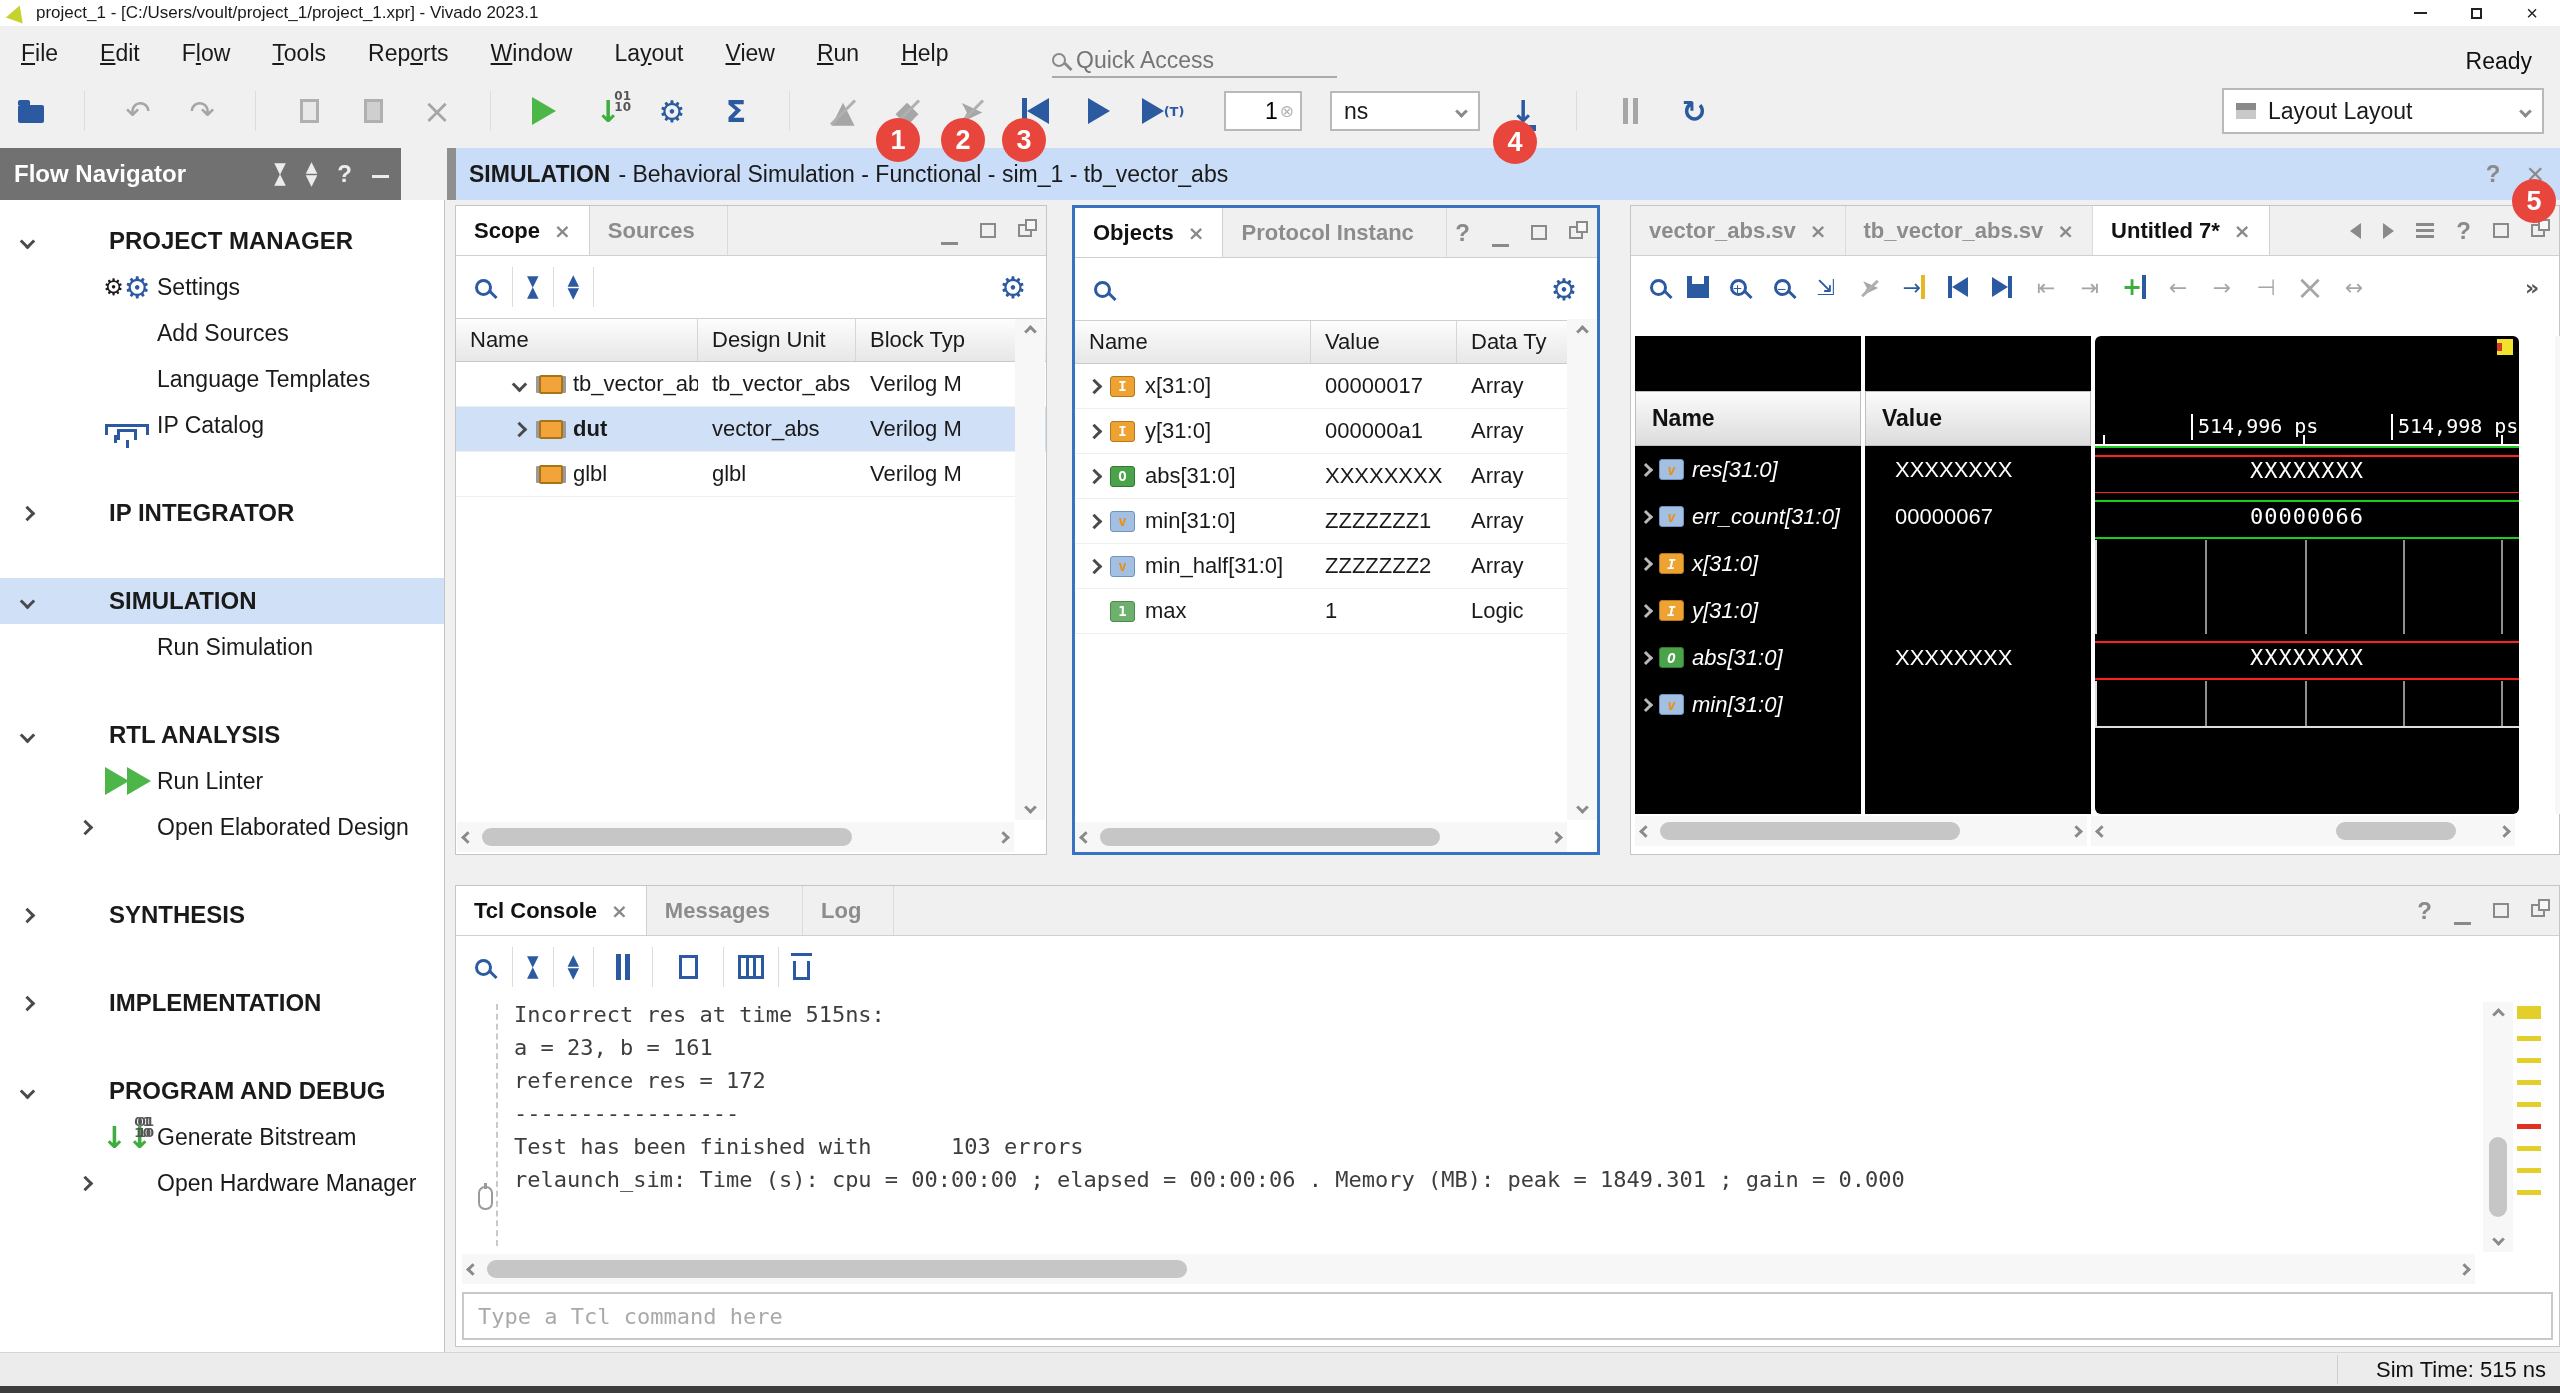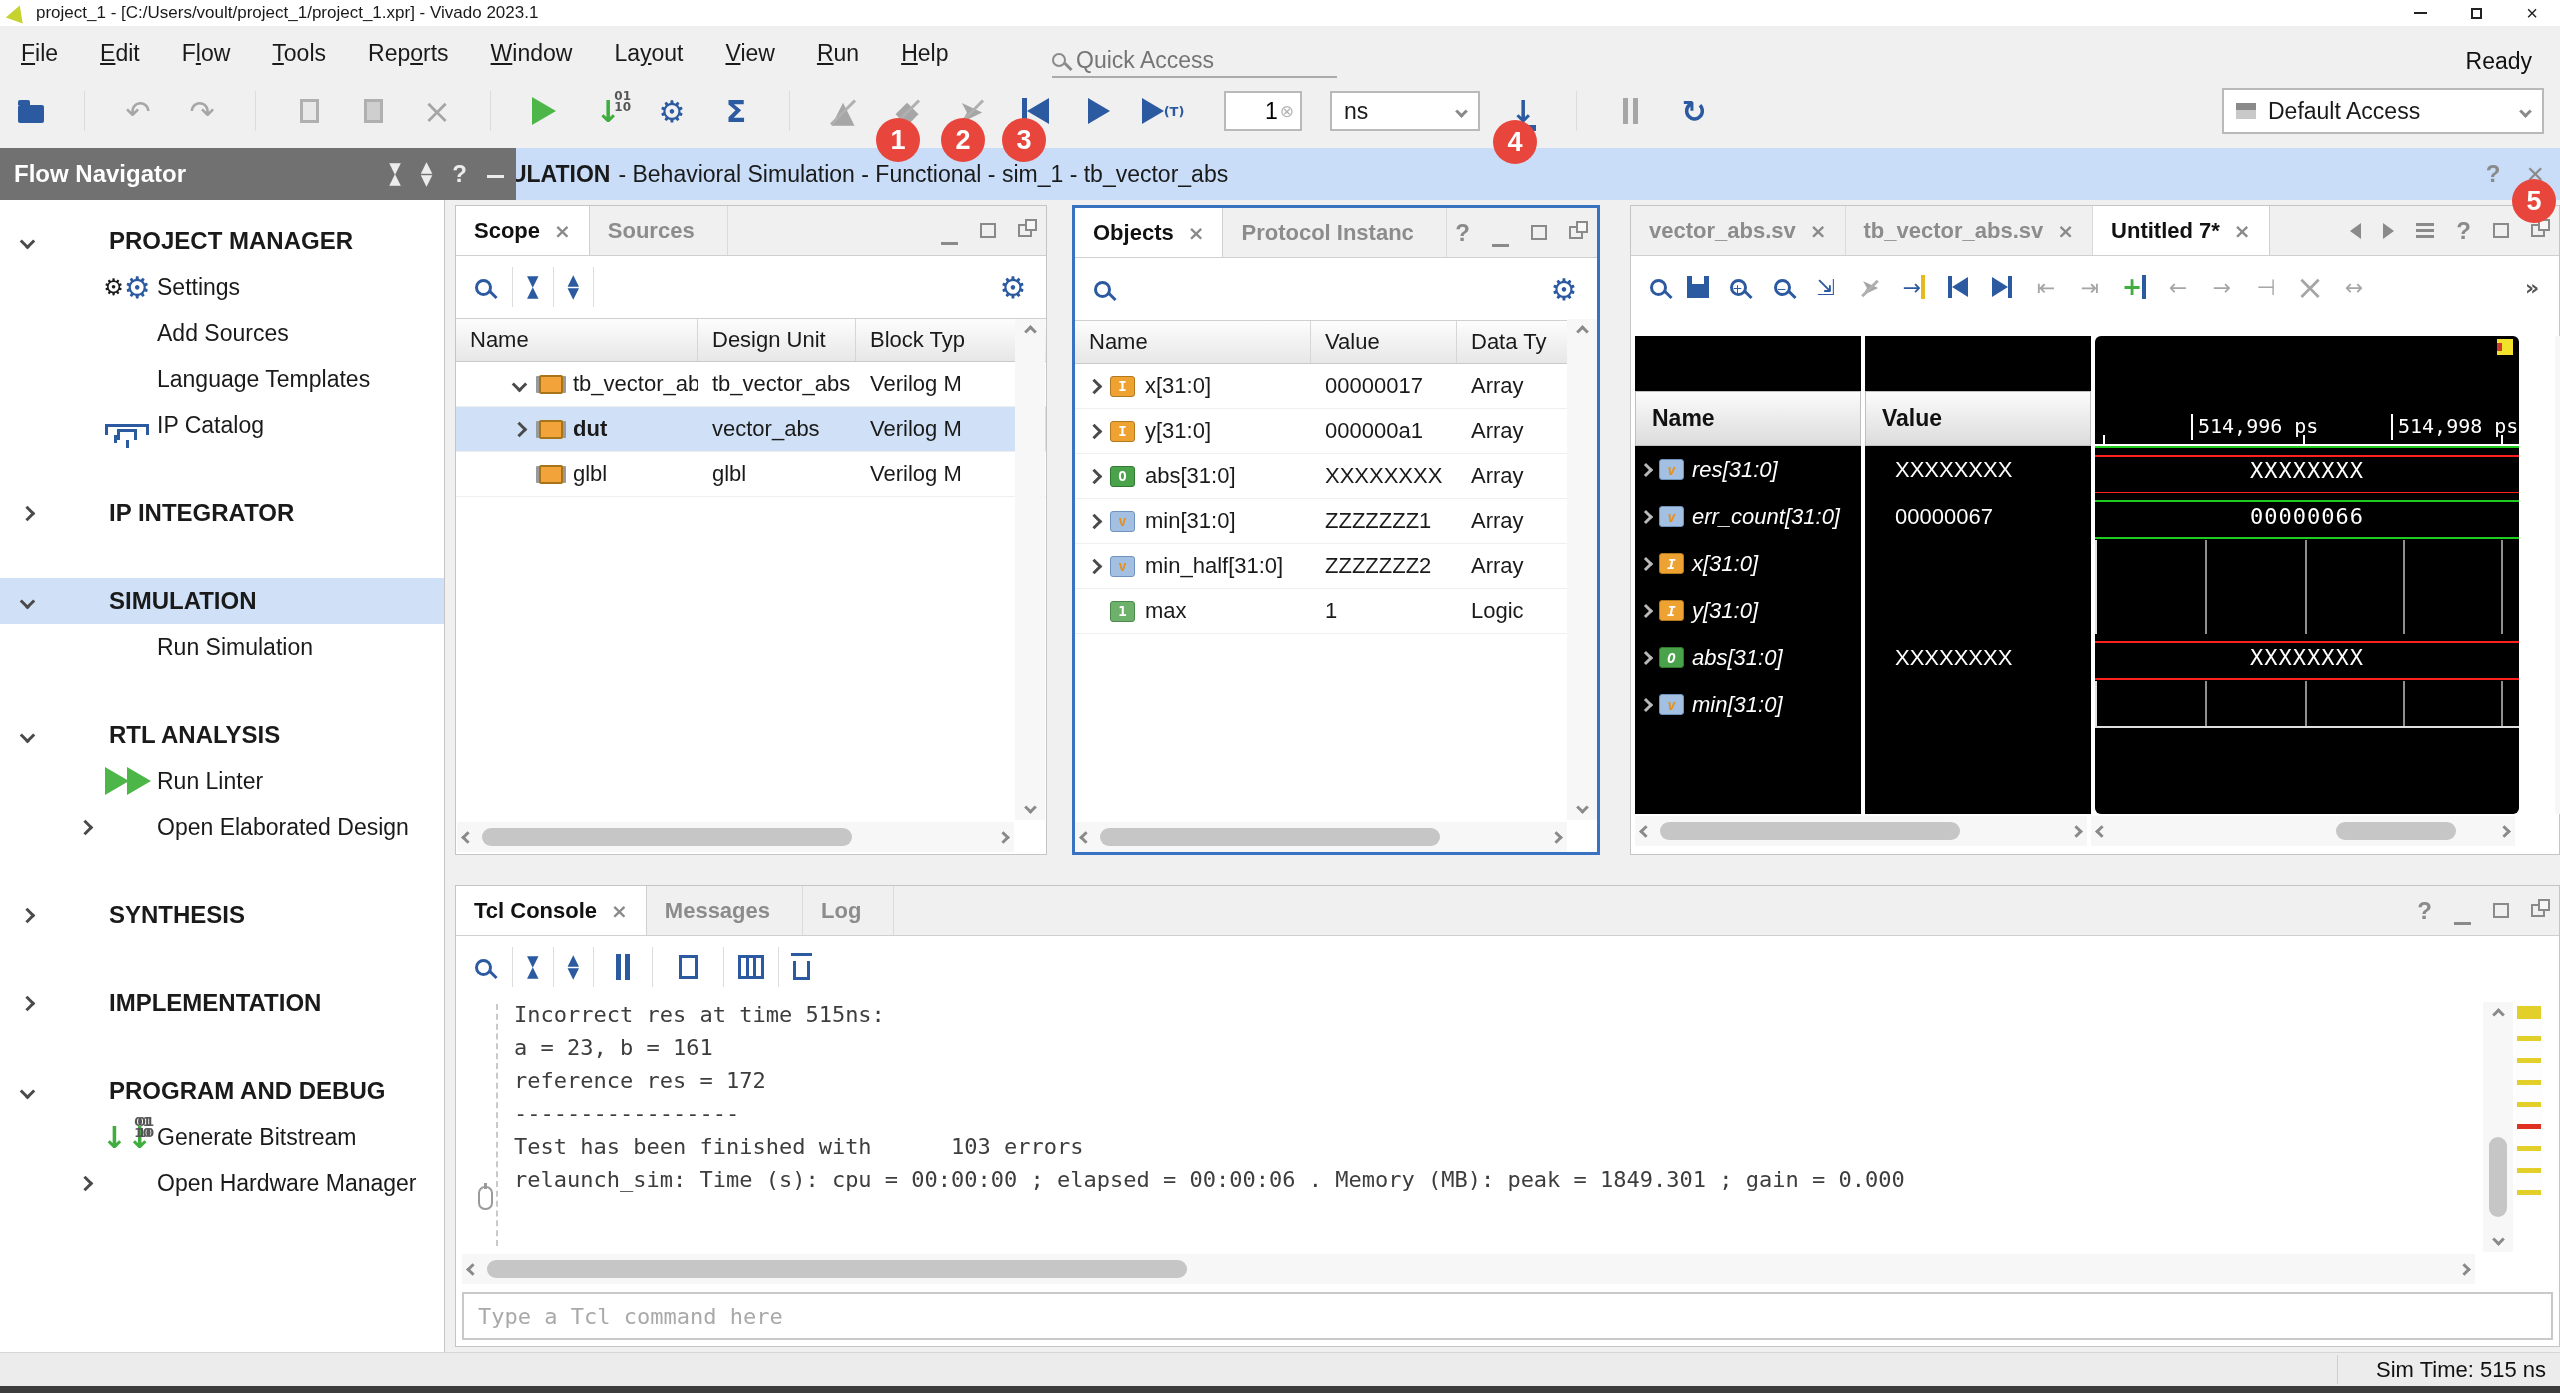--- a/index.html
+++ b/index.html
@@ -103,21 +103,21 @@
   .stepdown::after{content:"";position:absolute;left:8px;right:8px;bottom:4px;height:3px;background:#2c5aa0;border-top:2px solid #f0f0f0;box-shadow:0 3px 0 #2c5aa0;}
   .layout-combo{position:absolute;right:16px;top:88px;width:322px;height:46px;background:#fff;border:2px solid #b9b9b9;display:flex;align-items:center;padding:0 12px;font-size:23px;}
   .layout-grid{width:20px;height:16px;background:linear-gradient(#8a8a8a 45%,#c9c9c9 45%);margin-right:12px;}
   .layout-combo .arr{margin-left:auto;}
 
   
   .simbar{left:447px;top:148px;width:2113px;height:52px;background:#c9ddf8;display:flex;align-items:center;font-size:23px;padding-left:22px;}
   .simbar::before{content:"";position:absolute;left:0;top:0;width:9px;height:52px;background:#8f8f8f;}
   .simbar .t{font-weight:bold;margin-right:8px;}
   .simbar-icons{margin-left:auto;display:flex;align-items:center;gap:26px;padding-right:16px;}
-  .fn-header{left:0;top:148px;width:516px;height:52px;background:#717171;color:#fff;display:flex;align-items:center;font-weight:bold;font-size:24px;padding-left:14px;}
+  .fn-header{left:0;top:148px;width:401px;height:52px;background:#717171;color:#fff;display:flex;align-items:center;font-weight:bold;font-size:24px;padding-left:14px;}
   .fn-hicons{margin-left:auto;display:flex;align-items:center;gap:20px;padding-right:12px;font-weight:normal;}
   .fn-hicons .g-help::before{color:#ececec;}
   .fn-hicons .i-mini{background:#ececec;}
 
   
   .sidebar{left:0;top:200px;width:445px;height:1152px;background:#fff;border-right:1px solid #c5c5c5;padding-top:18px;overflow:hidden;}
   .fn-row{height:46px;display:flex;align-items:center;padding-left:22px;font-size:23px;}
   .fn-row.section{font-weight:bold;font-size:24px;}
   .fn-row.gap{margin-top:42px;}
   .fn-row.selected{background:#cfe0f7;}
@@ -333,21 +333,21 @@
       <span class="sep"></span>
       <span class="ic gray">
           <span class="vbar" style="margin-right:5px;"></span>
           <span class="vbar"></span>
         </span>
       <span class="ic g-relaunch"></span>
     </div>
   </div>
   <div class="layout-combo">
     <span class="layout-grid"></span>
-    <span>Default Access</span>
+    <span>Layout Layout</span>
     <span class="arr dn"></span>
   </div>
 
   
   <div class="abs simbar">
     <span class="t">SIMULATION</span>
     <span>- Behavioral Simulation - Functional - sim_1 - tb_vector_abs</span>
     <span class="simbar-icons">
       <span class="g-help"></span>
       <span class="g-close"></span>

